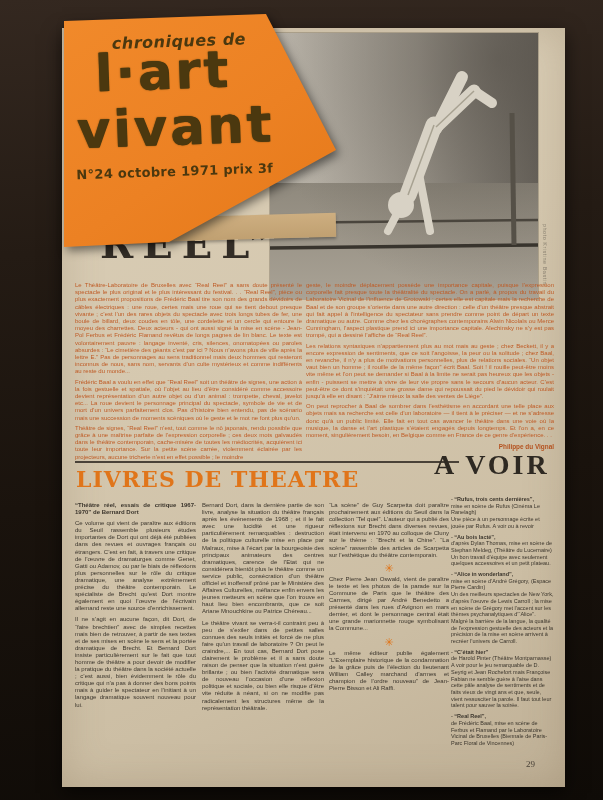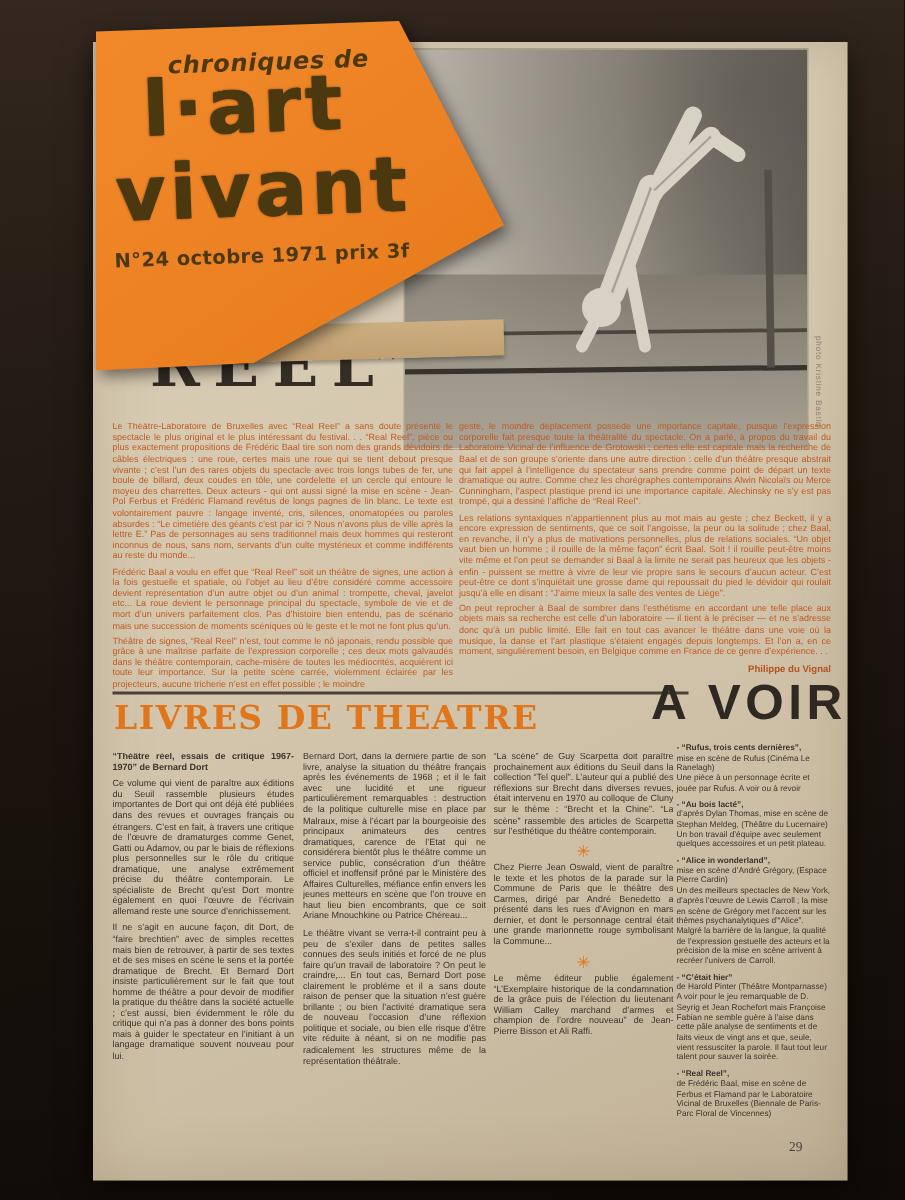--- a/index.html
+++ b/index.html
@@ -26,22 +26,22 @@
   .artcol p{margin:0 0 3px 0;}
   .art-left{left:13px;width:227px;}
   .art-right{left:244px;width:248px;}
   .byline{text-align:right;font-weight:bold;font-size:6.4px;margin-top:4px;color:#b4521f;}
   
   .rule{position:absolute;left:13px;top:433px;width:384px;height:1.5px;background:#4a4238;}
   .livres-head{position:absolute;left:14px;top:438px;margin:0;
         font-family:"DejaVu Serif","Liberation Serif",serif;font-weight:bold;
         font-size:22px;letter-spacing:1px;color:#e0751a;}
   .avoir-head{position:absolute;left:372px;top:421px;margin:0;
-        font-family:Liberation Sans, sans-serif;font-weight:bold;
-        font-size:33px;letter-spacing:3px;color:#2e2922;}
+        font-family:Liberation Serif, serif;font-weight:bold;
+        font-size:28px;letter-spacing:3px;color:#2e2922;}
   
   .lcol{position:absolute;top:474px;font-size:6px;line-height:7.1px;text-align:justify;
         color:#3b352c;height:268px;overflow:hidden;}
   .lcol p{margin:0 0 4px 0;}
   .c1{left:13px;width:121px;}
   .c2{left:140px;width:122px;}
   .c3{left:267px;width:120px;}
   .c4{left:389px;top:468px;width:103px;height:278px;font-size:5.5px;line-height:6.7px;text-align:left;}
   .colhead{font-weight:bold;margin:0 0 5px 0;}
   .star{display:block;text-align:center;color:#e0751a;font-size:11px;margin:3px 0;line-height:10px;}

